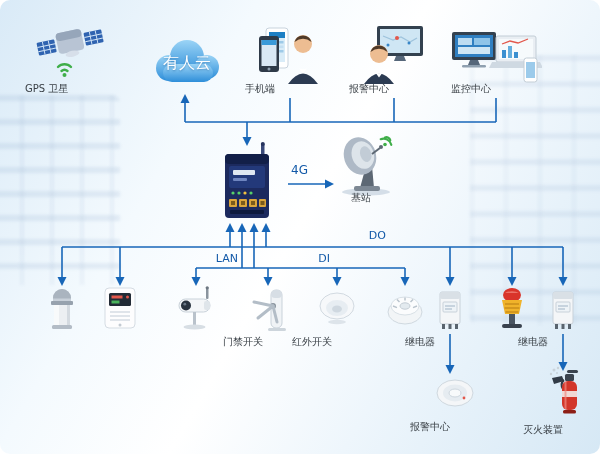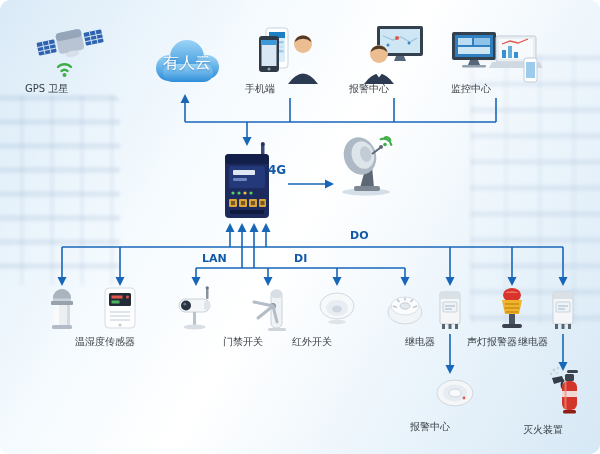--- a/index.html
+++ b/index.html
@@ -8,21 +8,21 @@
   .bgdecor{position:absolute;pointer-events:none;filter:blur(1.5px);}
   .bg-left{left:-10px;top:95px;width:130px;height:190px;opacity:.55;border-radius:8px;
     background:repeating-linear-gradient(180deg,rgba(80,120,170,.20) 0 6px,rgba(255,255,255,0) 6px 24px),
                repeating-linear-gradient(90deg,rgba(80,120,170,.12) 0 4px,transparent 4px 30px);}
   .bg-right{right:-10px;top:55px;width:140px;height:270px;opacity:.5;border-radius:8px;
     background:repeating-linear-gradient(180deg,rgba(80,120,170,.18) 0 6px,rgba(255,255,255,0) 6px 26px),
                repeating-linear-gradient(90deg,rgba(80,120,170,.10) 0 4px,transparent 4px 34px);}
   svg.lines{position:absolute;left:0;top:0;z-index:1;}
   .icon{position:absolute;z-index:2;}
   .lbl{position:absolute;z-index:3;font-size:10px;color:#3a4046;text-align:left;width:90px;line-height:1.2;}
-  .linklbl{position:absolute;z-index:3;font-weight:bold;color:#1259a8;font-size:11px;text-align:left;width:84px;}
+  .linklbl{position:absolute;z-index:3;font-weight:normal;color:#1259a8;font-size:11px;text-align:right;width:84px;}
   .cloud-text{position:absolute;z-index:3;left:149px;top:36px;width:76px;height:48px;display:flex;
     align-items:center;justify-content:center;color:#ffffff;font-weight:normal;font-size:16px;
     padding-top:6px;box-sizing:border-box;text-shadow:0 1px 2px rgba(20,80,140,.45);}
 </style>
 </head>
 <body>
 
 <div id="stage">
 
   <div class="bgdecor bg-left"></div>
@@ -207,20 +207,21 @@
     <path d="M36 20 l8 -6" stroke="#5d6874" stroke-width="2"></path>
     <circle cx="45" cy="13" r="2" fill="#5d6874"></circle>
     <g fill="none" stroke="#3fae49" stroke-width="2.2" stroke-linecap="round" transform="rotate(28 50 8)">
       <path d="M44 8 a8 8 0 0 1 12 0"></path>
       <path d="M47 4.5 a4 4 0 0 1 6 0"></path>
     </g>
     <circle cx="49" cy="10.5" r="1.8" fill="#3fae49"></circle>
   </svg>
 
   <div class="linklbl" style="left:268px;top:163px;width:40px;font-size:12px">4G</div>
+  <div class="lbl" style="left:351px;top:192px">基站</div>
 
   <div class="linklbl" style="left:350px;top:229px;width:36px">DO</div>
   <div class="linklbl" style="left:202px;top:252px;width:36px">LAN</div>
   <div class="linklbl" style="left:294px;top:252px;width:36px">DI</div>
 
   <svg class="icon" style="left:40px;top:286px" width="44" height="46" viewBox="0 0 44 46">
     <path d="M13 12 a9 9 0 0 1 18 0 v3 h-18 z" fill="#c8d0d9"></path>
     <path d="M13 12 a9 9 0 0 1 18 0 v0.5 h-18 z" fill="#aab4bf"></path>
     <rect x="11" y="15" width="22" height="4" rx="1" fill="#97a2ae"></rect>
     <rect x="14" y="19" width="16" height="20" rx="2" fill="#eceff2"></rect>
@@ -300,25 +301,23 @@
   <svg class="icon" style="left:541px;top:286px" width="44" height="46" viewBox="0 0 44 46">
     <rect x="12" y="6" width="20" height="32" rx="2" fill="#f4f6f8" stroke="#c8d1d9"></rect>
     <rect x="12" y="6" width="20" height="7" rx="2" fill="#d9e0e6"></rect>
     <rect x="15" y="16" width="14" height="10" rx="1" fill="#eef3f7" stroke="#c8d1d9"></rect>
     <path d="M17 20 h10 M17 23 h7" stroke="#9fb4c6" stroke-width="1.2"></path>
     <rect x="14" y="38" width="3" height="5" fill="#5a646e"></rect>
     <rect x="20.5" y="38" width="3" height="5" fill="#5a646e"></rect>
     <rect x="27" y="38" width="3" height="5" fill="#5a646e"></rect>
   </svg>
 
-  <div class="lbl" style="left:75px;top:336px">温湿度传感器</div>
   <div class="lbl" style="left:223px;top:336px">门禁开关</div>
   <div class="lbl" style="left:292px;top:336px">红外开关</div>
   <div class="lbl" style="left:405px;top:336px">继电器</div>
-  <div class="lbl" style="left:467px;top:336px">声灯报警器</div>
   <div class="lbl" style="left:518px;top:336px">继电器</div>
 
   <svg class="icon" style="left:433px;top:372px" width="44" height="42" viewBox="0 0 44 42">
     <ellipse cx="22" cy="21" rx="18" ry="13" fill="#f4f6f8" stroke="#cfd8df"></ellipse>
     <ellipse cx="22" cy="21" rx="12" ry="8.5" fill="#e6ecf1"></ellipse>
     <ellipse cx="22" cy="21" rx="6" ry="4" fill="#f8fafb" stroke="#cdd6de"></ellipse>
     <circle cx="31" cy="26" r="1.4" fill="#e2574b"></circle>
   </svg>
 
   <svg class="icon" style="left:548px;top:366px" width="40" height="50" viewBox="0 0 40 50">

